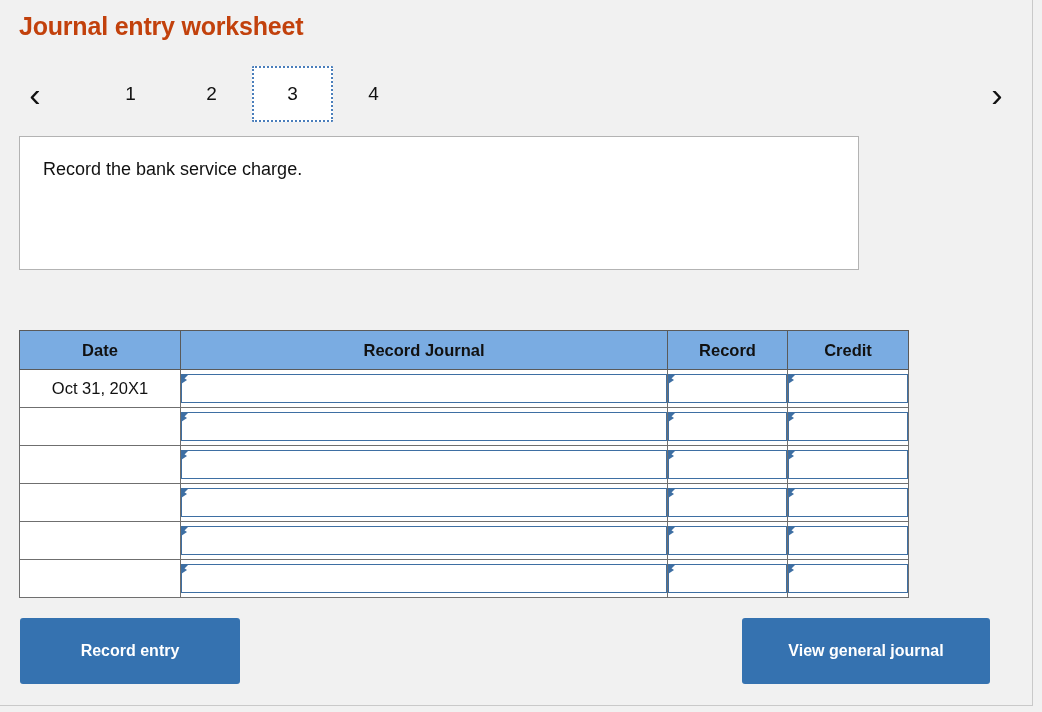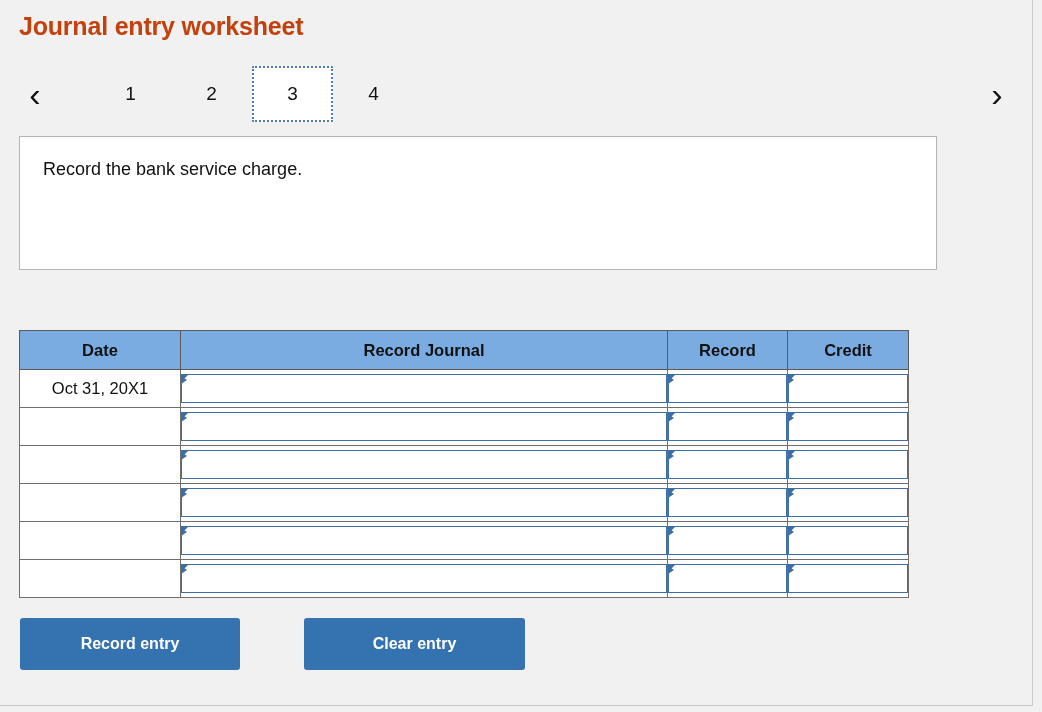--- a/index.html
+++ b/index.html
@@ -109,21 +109,21 @@
     background: #ffffff;
     border: 2px dotted #4a7ebb;
     border-radius: 1px;
   }
 
   
   .instruction-box {
     position: absolute;
     left: 19px;
     top: 136px;
-    width: 918px;
+    width: 840px;
     height: 134px;
     background: #ffffff;
     border: 1px solid #b3b3b3;
     box-sizing: border-box;
   }
   .instruction-text {
     position: absolute;
     left: 23px;
     top: 22px;
     font-size: 18px;
@@ -214,21 +214,21 @@
     width: 0;
     height: 0;
     border-left: 6px solid #3e6fa3;
     border-top: 4px solid transparent;
     border-bottom: 4px solid transparent;
   }
 
   
   .btn {
     position: absolute;
-    height: 52px;
+    height: 66px;
     background: #3572b0;
     color: #ffffff;
     font-size: 16px;
     font-weight: bold;
     border: none;
     border-radius: 3px;
     cursor: pointer;
     font-family: "Liberation Sans", sans-serif;
     display: flex;
     align-items: center;
@@ -395,15 +395,15 @@
           <div class="field">
             <span class="field-marker"></span>
           </div>
         </td>
       </tr>
 
     </tbody>
   </table>
 
   <button class="btn btn-record">Record entry</button>
-  <button class="btn btn-clear">Clear entry</button>
+  <button class="btn btn-view">View general journal</button>
 
 </div>
 
 </body></html>

